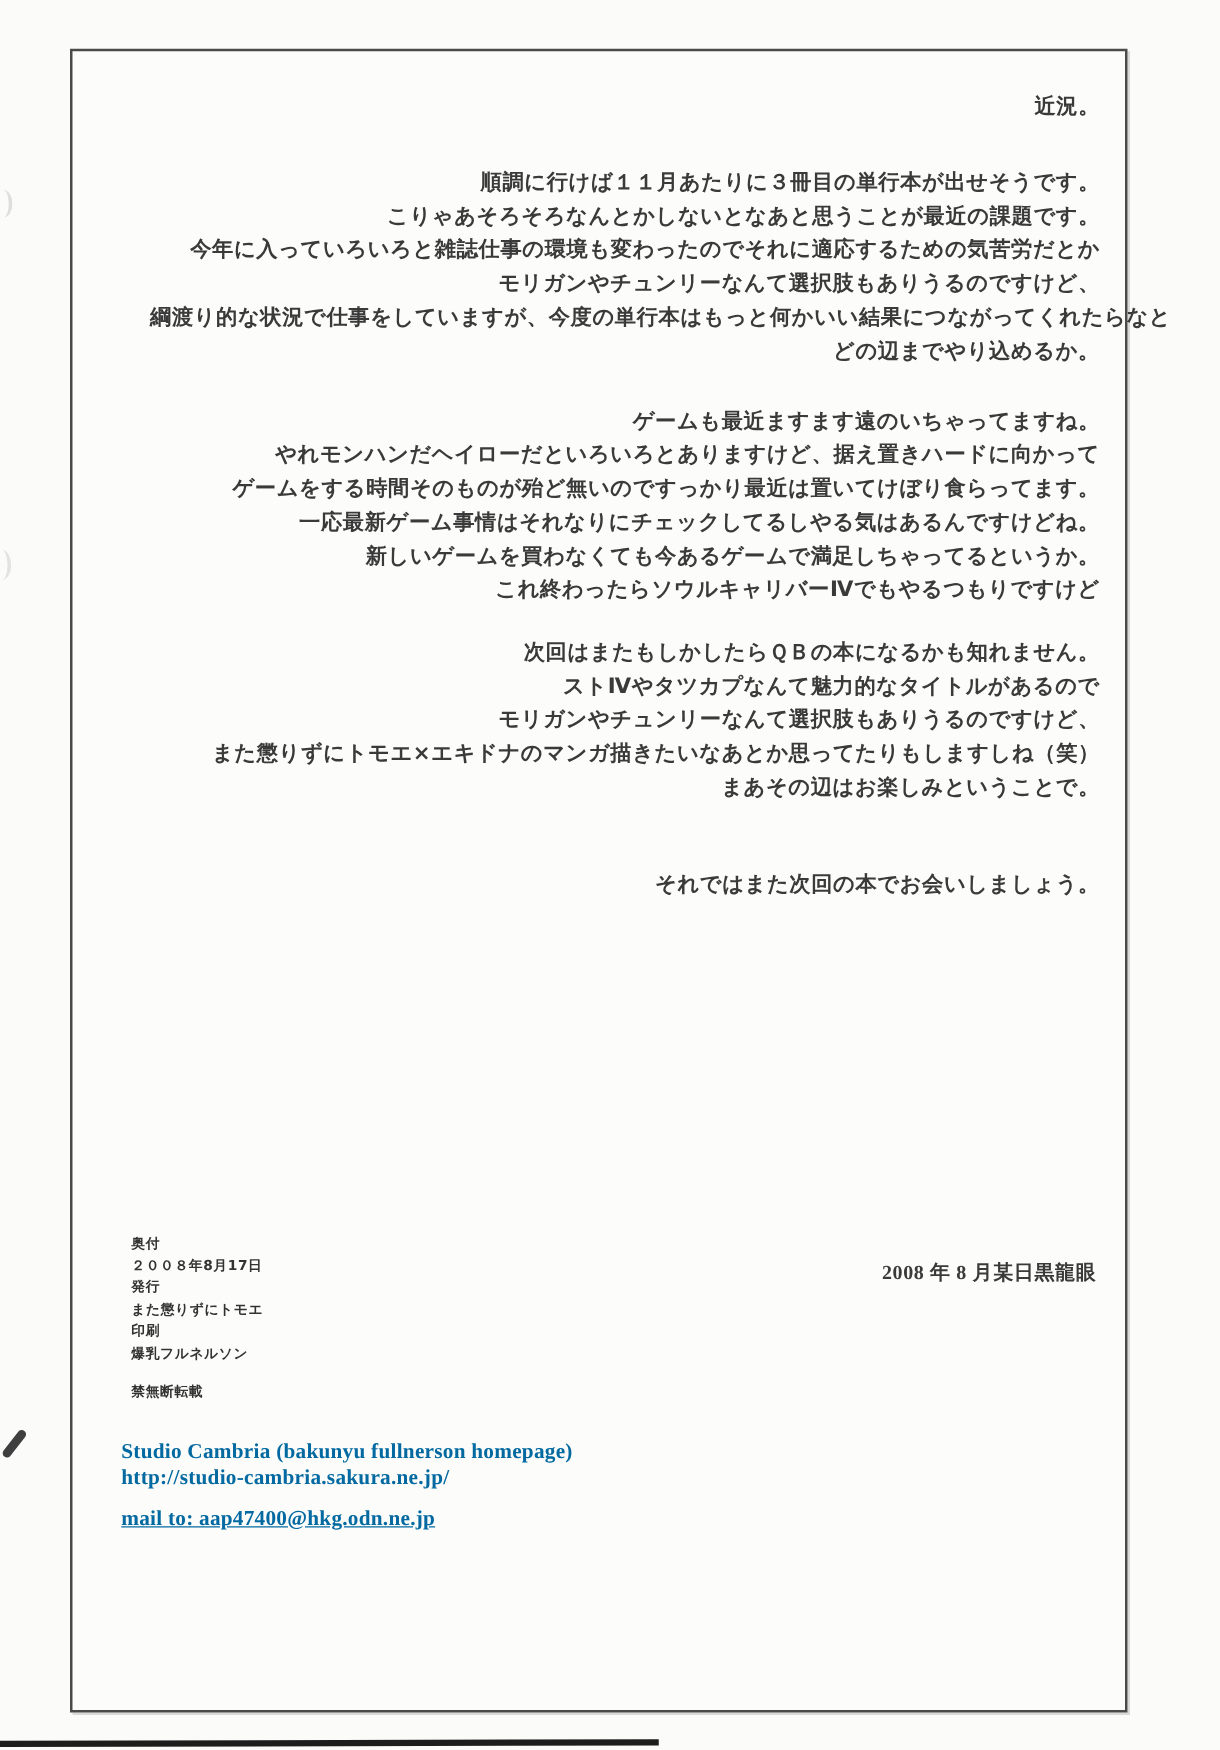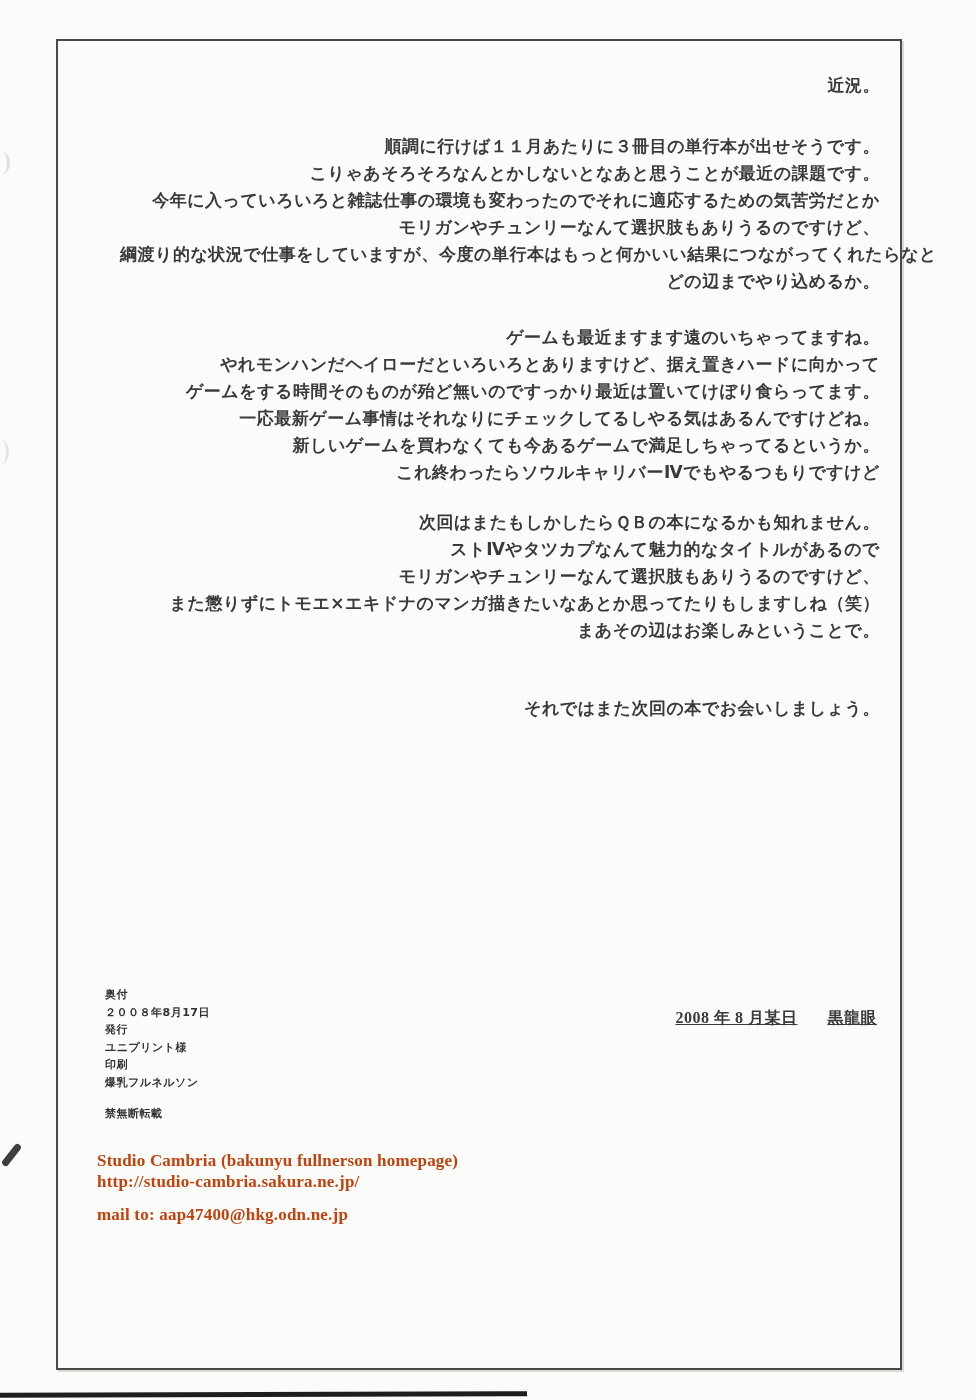--- a/index.html
+++ b/index.html
@@ -59,42 +59,41 @@
   }
   .colophon .notice {
     margin-top: 14px;
   }
   
   .signature {
     position: absolute;
     top: 1008px;
     right: 99px;
     display: flex;
-    gap: 30px;
     color: #3a3a3a;
     font-family: "Liberation Serif", "DejaVu Serif", serif;
     font-size: 16px;
     font-weight: 700;
     letter-spacing: 0.5px;
-    text-decoration: underline;
   }
   
   .footer {
     position: absolute;
     left: 97px;
     top: 1150px;
-    color: #c2410c;
+    color: #0369a1;
     font-family: "Liberation Serif", "DejaVu Serif", serif;
     font-size: 17px;
     font-weight: 700;
     line-height: 21px;
     letter-spacing: 0.2px;
   }
   .footer .mail-line {
     margin-top: 12px;
+    text-decoration: underline;
   }
   
   .artifact-curve-top {
     position: absolute;
     left: -5px;
     top: 152px;
     width: 12px;
     height: 22px;
     border-right: 3px solid #dededa;
     border-radius: 0 50% 50% 0;
@@ -164,21 +163,21 @@
       <div class="text-line">まあその辺はお楽しみということで。</div>
     </div>
 
     <div class="text-line">それではまた次回の本でお会いしましょう。</div>
   </div>
 
   <div class="colophon">
     <div class="text-line">奥付</div>
     <div class="text-line">２００８年8月17日</div>
     <div class="text-line">発行</div>
-    <div class="text-line">ユニプリント様</div>
+    <div class="text-line">また懲りずにトモエ</div>
     <div class="text-line">印刷</div>
     <div class="text-line">爆乳フルネルソン</div>
     <div class="text-line notice">禁無断転載</div>
   </div>
 
   <div class="signature">
     <span>2008 年 8 月某日</span>
     <span>黒龍眼</span>
   </div>
 

